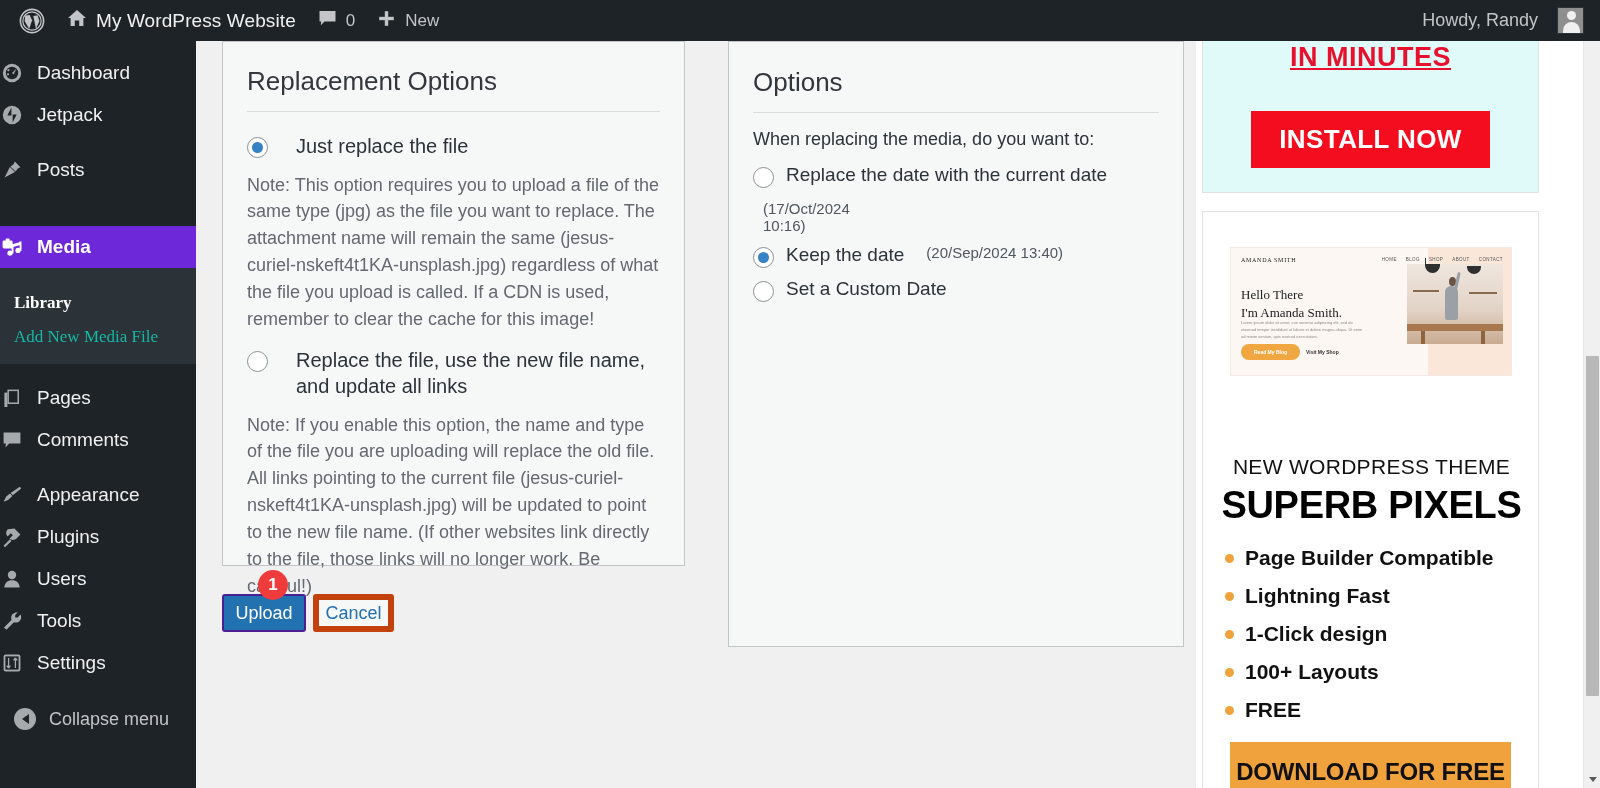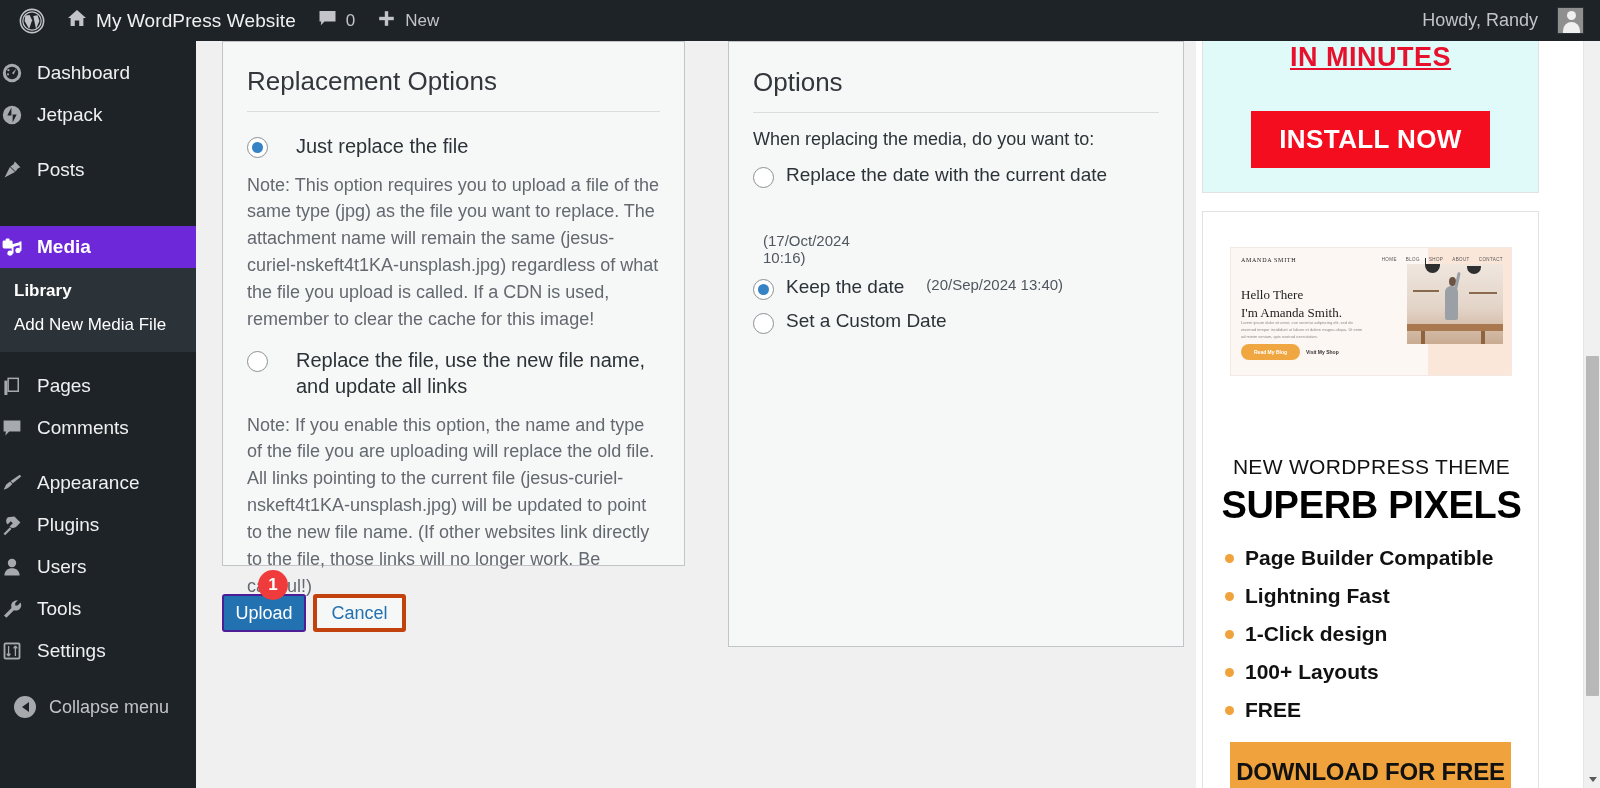--- a/index.html
+++ b/index.html
@@ -48,23 +48,23 @@
     font-size: 19px; color: #f0f0f1; position: relative;
   }
   .menu-item .micon { width: 24px; height: 24px; flex: 0 0 24px; display: flex; align-items: center; justify-content: center; }
   .menu-item.sep-top { margin-top: 13px; }
   .menu-item.current { background: #6d28d9; color: #fff; font-weight: 600; margin-top: 35px; }
   .menu-item.current::after {
     content: ""; position: absolute; right: -8px; top: 50%; transform: translateY(-50%);
     border-style: solid; border-width: 8px 0 8px 8px;
     border-color: transparent transparent transparent #f0f0f1;
   }
-  .submenu { background: #2c3338; padding: 6px 0 10px 0; }
+  .submenu { background: #2c3338; padding: 18px 0 10px 0; font-family: Liberation Serif, serif; }
   .submenu .sub-item {
-    padding: 7px 0 7px 14px; font-size: 17px; color: #ffffff;
+    padding: 7px 0 7px 14px; font-size: 17px; color: #14b8a6;
   }
   .submenu .sub-item.current { color: #fff; font-weight: 700; }
   .collapse {
     display: flex; align-items: center; gap: 13px;
     height: 42px; padding-left: 14px; margin-top: 14px;
     font-size: 18px; color: #c3c4c7;
   }
   .collapse .cicon {
     width: 22px; height: 22px; border-radius: 50%; background: #a7aaad;
     display: flex; align-items: center; justify-content: center;
@@ -121,22 +121,22 @@
   .btn-bar { position: absolute; left: 26px; top: 553px; display: flex; gap: 7px; align-items: flex-start; }
   .btn {
     font-size: 18px; border-radius: 3px; cursor: pointer;
     display: flex; align-items: center; justify-content: center;
   }
   .btn-primary {
     background: #2271b1; border: 2px solid #4c1d95; color: #fff;
     width: 84px; height: 38px;
   }
   .btn-secondary {
-    background: #f6f7f7; border: 4px solid #c2410c; color: #2271b1;
-    width: 93px; height: 38px;
+    background: #f6f7f7; border: 6px solid #c2410c; color: #2271b1;
+    width: 81px; height: 38px;
   }
   .badge {
     position: absolute; left: 36px; top: -24px;
     width: 30px; height: 30px; border-radius: 50%;
     background: #ef3b3b; color: #fff; font-size: 17px; font-weight: 600;
     display: flex; align-items: center; justify-content: center;
     z-index: 10;
   }
 
   
@@ -434,21 +434,21 @@
 
   <div class="panel" id="panel-options">
     <div class="panel-title">Options</div>
     <div class="panel-rule"></div>
     <div class="panel-body">
       <div class="opt-intro">When replacing the media, do you want to:</div>
 
       <div class="opt-row">
         <span class="radio"></span>
         <span class="opt-label">Replace the date with the current date</span>
-        <span class="opt-date" style="max-width:110px;white-space:normal;margin-top:32px;">(17/Oct/2024 10:16)</span>
+        <span class="opt-date" style="max-width:110px;white-space:normal;">(17/Oct/2024 10:16)</span>
       </div>
 
       <div class="opt-row">
         <span class="radio checked"></span>
         <span class="opt-label">Keep the date</span>
         <span class="opt-date">(20/Sep/2024 13:40)</span>
       </div>
 
       <div class="opt-row">
         <span class="radio"></span>

